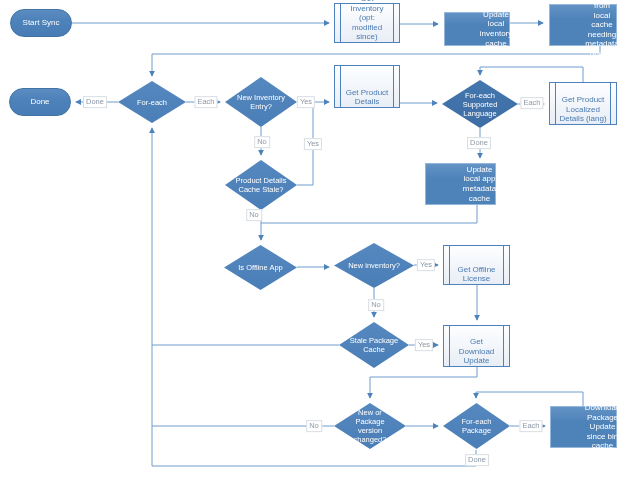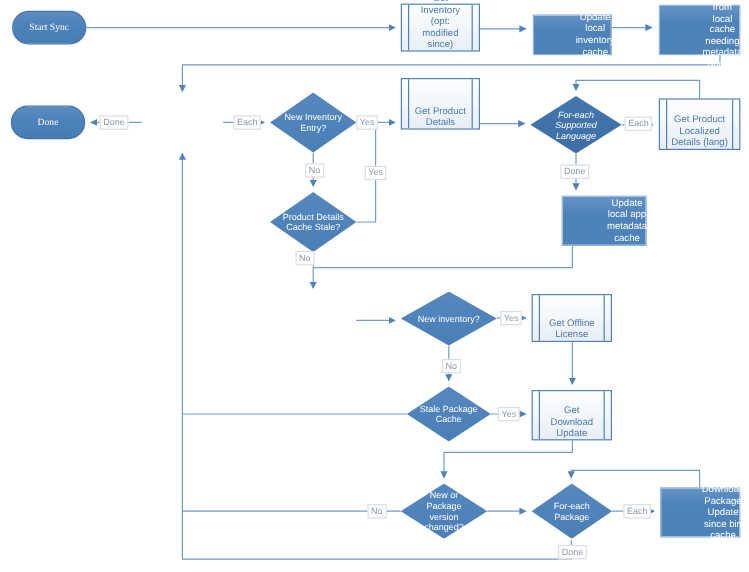--- a/index.html
+++ b/index.html
@@ -8,42 +8,42 @@
     font-family:"Liberation Sans", sans-serif;overflow:hidden;
   }
   svg.wires{position:absolute;left:0;top:0;width:624px;height:477px;}
   .node{
     position:absolute;display:flex;align-items:center;justify-content:center;
     text-align:center;font-size:8px;line-height:1.2;box-sizing:border-box;
     color:#fff;
   }
   .terminator{
     background:linear-gradient(180deg,#5c8cc0,#4d82ba 40%,#487cb4);
-    border:1px solid #4173a6;border-radius:14px;font-family:Liberation Serif, serif;
+    border:1px solid #4173a6;border-radius:14px;
   }
   .proc{
     background:linear-gradient(180deg,#6493c5,#4e83ba 35%);
     border:1px solid #95b7dc;
     padding-left:38px;
   }
   .predef{
     background:linear-gradient(180deg,#fdfeff,#e8eef6);
     border:1px solid #4f81bd;color:#4a7ab2;padding:0 9px;align-items:flex-end;
   }
   .predef::before,.predef::after{
     content:"";position:absolute;top:0;bottom:0;width:0;border-left:1px solid #4f81bd;
   }
   .predef::before{left:5px}
   .predef::after{right:5px}
   .diamond{
     clip-path:polygon(50% 0,100% 50%,50% 100%,0 50%);
     background:linear-gradient(180deg,#5588bf,#4a7eb6);
     font-size:7.5px;padding:0 9px;
   }
-  .diamond.dark{background:linear-gradient(180deg,#4477af,#3d6da4);font-style:italic;}
+  .diamond.dark{background:linear-gradient(180deg,#4477af,#3d6da4);}
   .edge-label{
     position:absolute;transform:translate(-50%,-50%);
     background:#fff;border:1px solid #d9dee4;color:#8d98a4;
     font-size:7.5px;line-height:1.3;padding:0 2px;white-space:nowrap;
   }
 </style>
 </head>
 <body>
 
 <div id="canvas">
@@ -94,38 +94,44 @@
   <div class="node proc" style="left:444px;top:12px;width:66px;height:34px">
     <span>Update local inventory cache</span>
     </div>
   <div class="node proc" style="left:549px;top:4px;width:68px;height:42px">
     <span>Get apps from local cache needing metadata update</span>
     </div>
 
   <div class="node terminator" style="left:9px;top:88px;width:62px;height:28px">
     <span>Done</span>
     </div>
+  <div class="node diamond" style="left:118px;top:81px;width:68px;height:42px">
+    <span>For-each</span>
+    </div>
   <div class="node diamond" style="left:225px;top:77px;width:72px;height:50px">
     <span>New Inventory Entry?</span>
     </div>
   <div class="node predef" style="left:334px;top:65px;width:66px;height:43px">
     <span>Get Product Details</span>
     </div>
   <div class="node diamond dark" style="left:442px;top:80px;width:76px;height:48px">
     <span>For-each Supported Language</span>
     </div>
   <div class="node predef" style="left:549px;top:82px;width:68px;height:43px">
     <span>Get Product Localized Details (lang)</span>
     </div>
 
-  <div class="node proc" style="left:468px;top:163px;width:71px;height:42px">
+  <div class="node proc" style="left:425px;top:163px;width:71px;height:42px">
     <span>Update local app metadata cache</span>
     </div>
   <div class="node diamond" style="left:225px;top:160px;width:72px;height:50px">
     <span>Product Details Cache Stale?</span>
+    </div>
+  <div class="node diamond" style="left:224px;top:245px;width:73px;height:45px">
+    <span>Is Offline App</span>
     </div>
   <div class="node diamond" style="left:334px;top:243px;width:80px;height:45px">
     <span>New inventory?</span>
     </div>
   <div class="node predef" style="left:443px;top:245px;width:67px;height:40px">
     <span>Get Offline License</span>
     </div>
   <div class="node diamond" style="left:339px;top:322px;width:70px;height:46px">
     <span>Stale Package Cache</span>
     </div>

